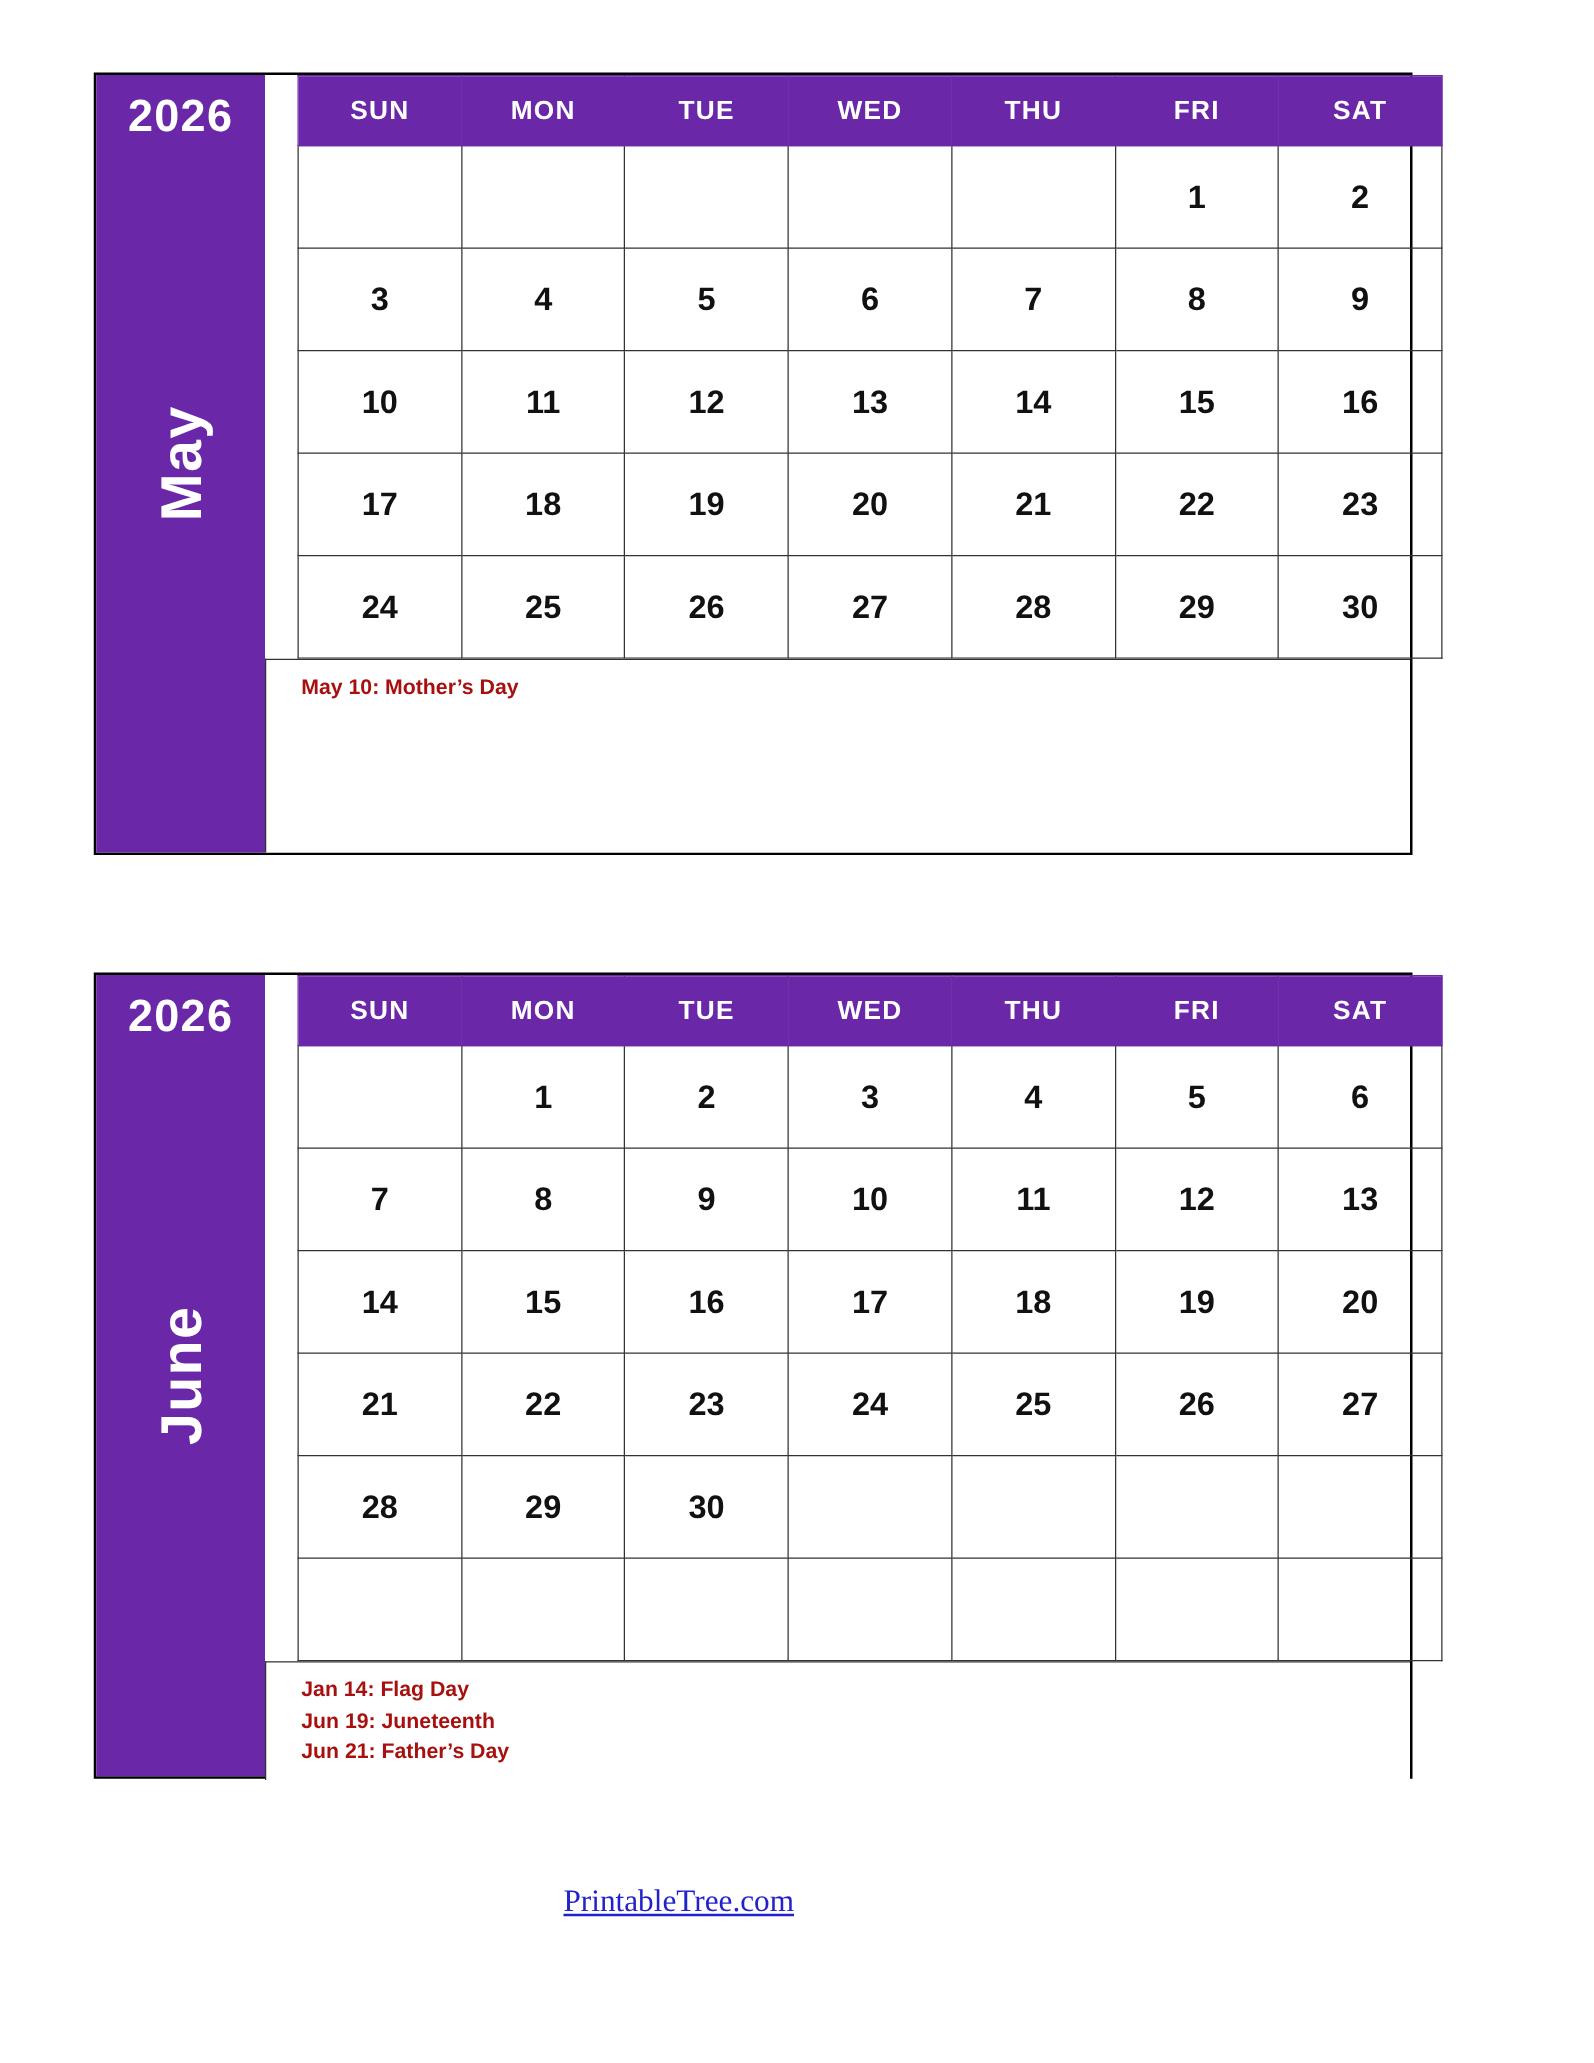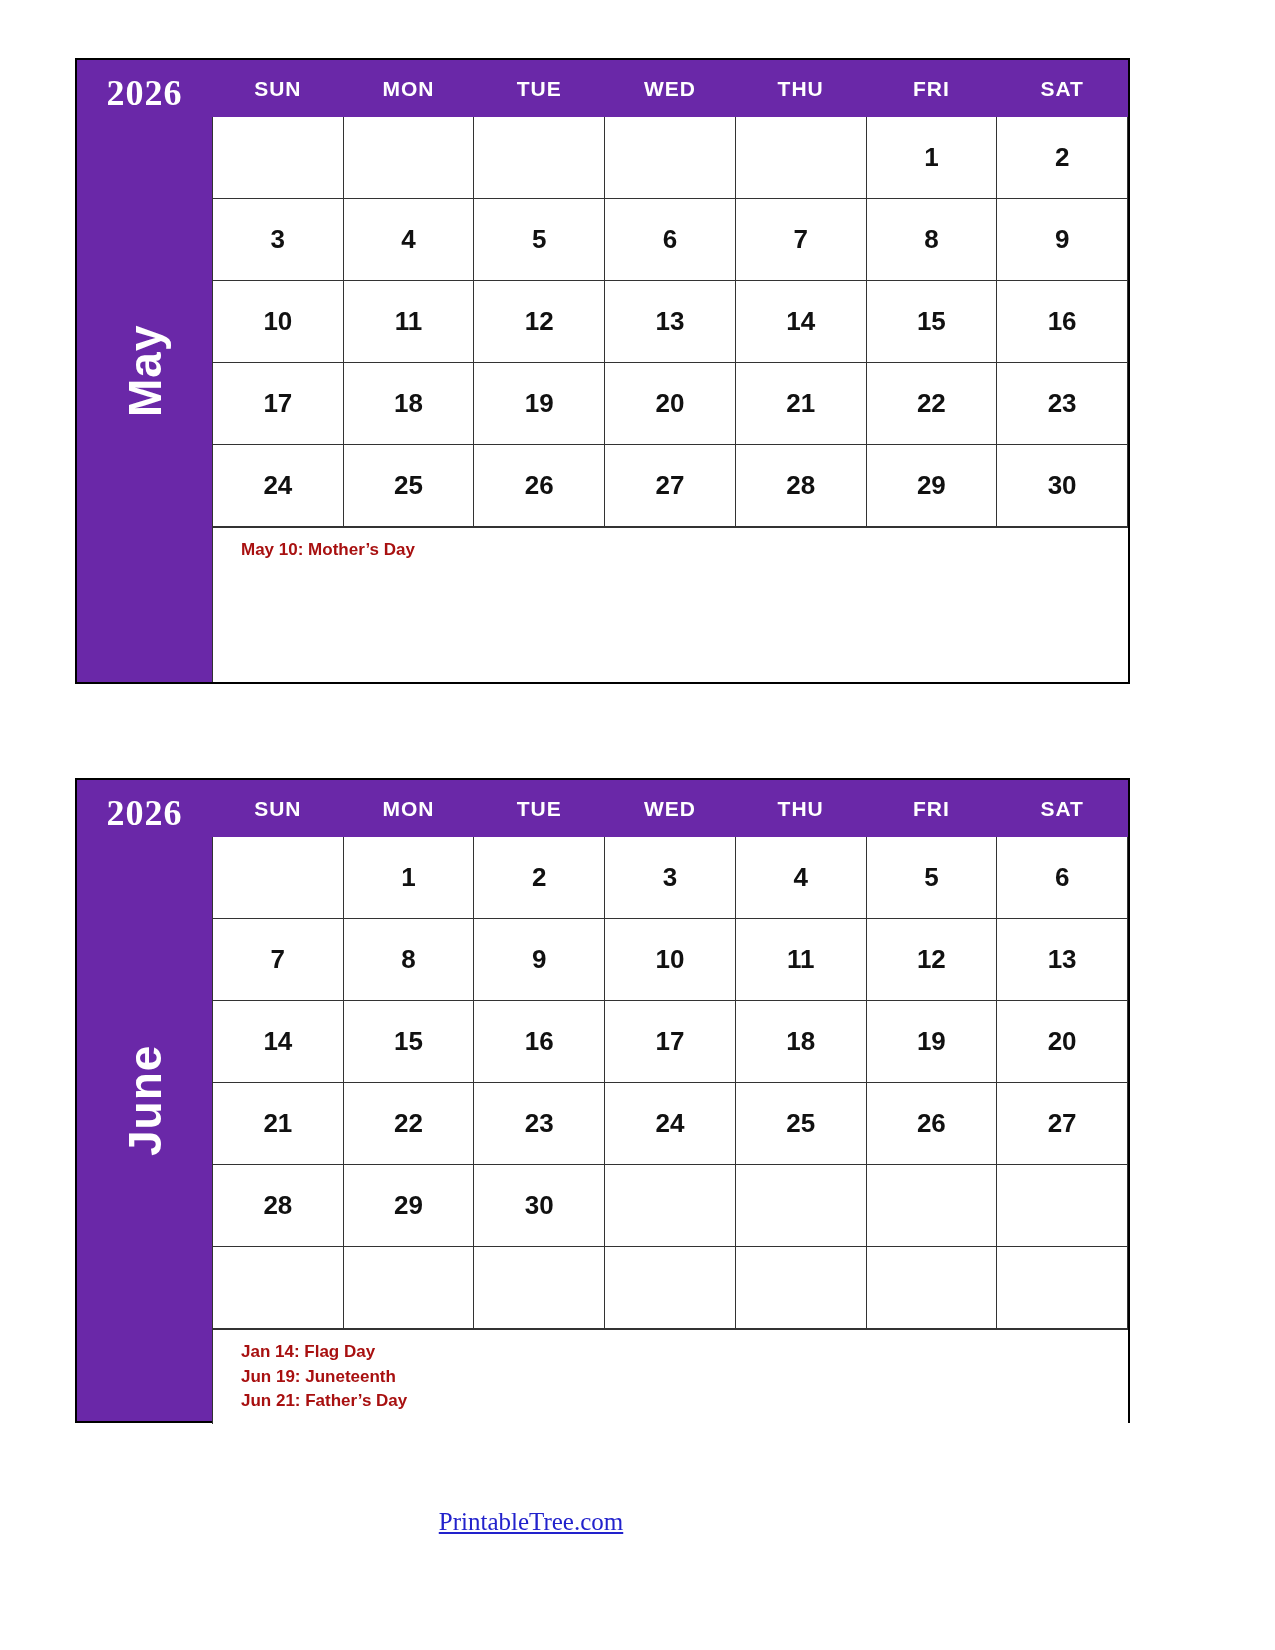--- a/index.html
+++ b/index.html
@@ -39,21 +39,21 @@
   }
   .spine .year {
     position: absolute;
     top: 12px;
     left: 0;
     width: 135px;
     text-align: center;
     color: #ffffff;
     font-size: 36px;
     font-weight: bold;
-    font-family: Liberation Serif, serif;
+    font-family: Liberation Sans, sans-serif;
     letter-spacing: 1px;
   }
   .spine .monthname {
     position: absolute;
     left: 0;
     top: 0;
     width: 135px;
     height: 100%;
     display: flex;
     align-items: center;
@@ -69,20 +69,21 @@
   .grid-wrap {
     flex: 1 1 auto;
     display: flex;
     flex-direction: column;
   }
 
   table.cal {
     border-collapse: collapse;
     width: 100%;
     table-layout: fixed;
+    margin-left: 26px;
   }
   table.cal th {
     background: #6a28a8;
     color: #ffffff;
     font-size: 21px;
     font-weight: bold;
     letter-spacing: 1px;
     height: 53px;
     border: 1px solid #6a28a8;
     text-align: center;
@@ -113,21 +114,21 @@
   }
   .notes div {
     color: #a81010;
     font-size: 17px;
     font-weight: bold;
     line-height: 1.45;
   }
 
   .footer {
     position: absolute;
-    left: 0;
+    left: 12px;
     top: 1508px;
     width: 1062px;
     text-align: center;
   }
   .footer a {
     color: #2222cc;
     font-size: 25px;
     text-decoration: underline;
     font-family: "Liberation Serif", serif;
   }

